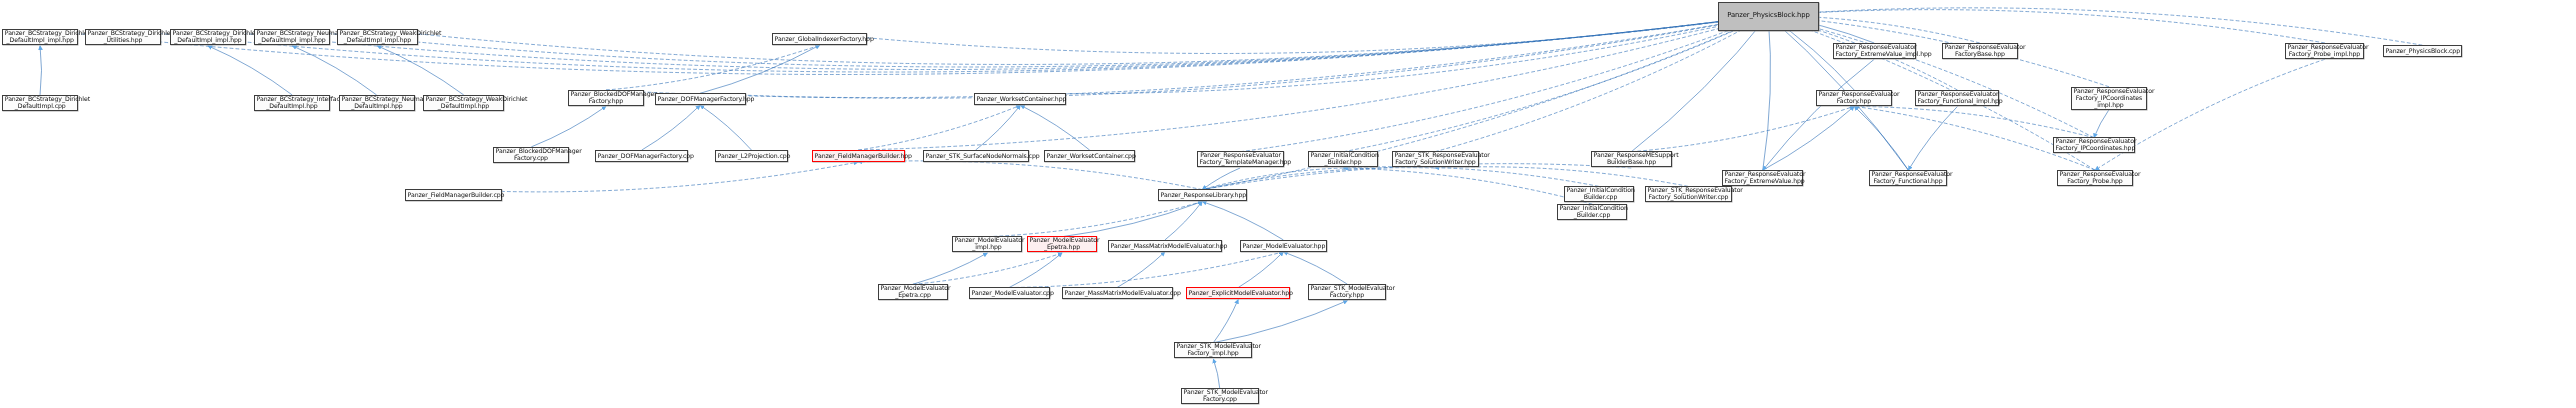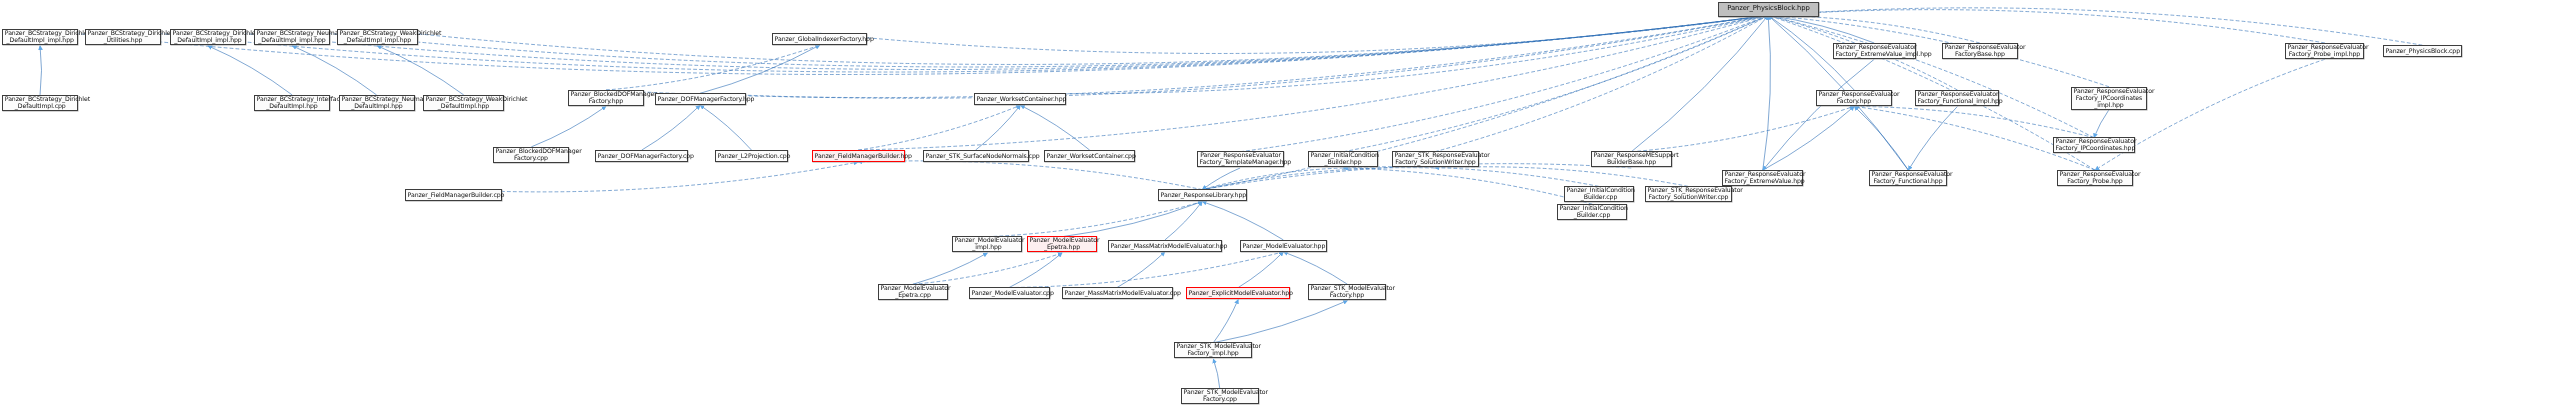--- a/index.html
+++ b/index.html
@@ -120,21 +120,21 @@
         <path d="M3464,109 Q3348.7,199.14 3258,314" fill="none" stroke="#2b6cb4" stroke-width="1.1" stroke-dasharray="0" marker-end="url(#arr)"></path>
         <path d="M3618,196 Q3565.42,249.54 3527,314" fill="none" stroke="#2b6cb4" stroke-width="1.1" stroke-dasharray="0" marker-end="url(#arr)"></path>
         <path d="M3898,202 Q3880.88,226.32 3870,254" fill="none" stroke="#2b6cb4" stroke-width="1.1" stroke-dasharray="0" marker-end="url(#arr)"></path>
         <path d="M4297,109 Q4072.2,186 3872,314" fill="none" stroke="#2b6cb4" stroke-width="1.1" stroke-dasharray="7,4" marker-end="url(#arr)"></path>
         <path d="M2955,344 Q2721.04,298.68 2483,310" fill="none" stroke="#2b6cb4" stroke-width="1.1" stroke-dasharray="7,4" marker-end="url(#arr)"></path>
         <path d="M3120,344 Q2888.04,298.92 2652,310" fill="none" stroke="#2b6cb4" stroke-width="1.1" stroke-dasharray="7,4" marker-end="url(#arr)"></path>
         <path d="M2943,377 Q2717.02,315.9 2483,310" fill="none" stroke="#2b6cb4" stroke-width="1.1" stroke-dasharray="7,4" marker-end="url(#arr)"></path>
       </g>
   </svg>
   <div id="nodes">
-      <div class="node root" style="left: 1718px; top: 1.6px; width: 101px; height: 15px;"><span class="lbl">Panzer_PhysicsBlock.hpp</span></div>
+      <div class="node root" style="left: 1718px; top: 1.6px; width: 101px; height: 29px;"><span class="lbl">Panzer_PhysicsBlock.hpp</span></div>
       <div class="node" style="left: 2.2px; top: 29px; width: 76px; height: 16px;"><span class="lbl">Panzer_BCStrategy_Dirichlet
 _DefaultImpl_impl.hpp</span></div>
       <div class="node" style="left: 85px; top: 29px; width: 76px; height: 16px;"><span class="lbl">Panzer_BCStrategy_Dirichlet
 _Utilities.hpp</span></div>
       <div class="node" style="left: 170px; top: 29px; width: 76px; height: 16px;"><span class="lbl">Panzer_BCStrategy_Dirichlet
 _DefaultImpl_impl.hpp</span></div>
       <div class="node" style="left: 254px; top: 29px; width: 76px; height: 16px;"><span class="lbl">Panzer_BCStrategy_Neumann
 _DefaultImpl_impl.hpp</span></div>
       <div class="node" style="left: 337px; top: 29px; width: 81px; height: 16px;"><span class="lbl">Panzer_BCStrategy_WeakDirichlet
 _DefaultImpl_impl.hpp</span></div>

